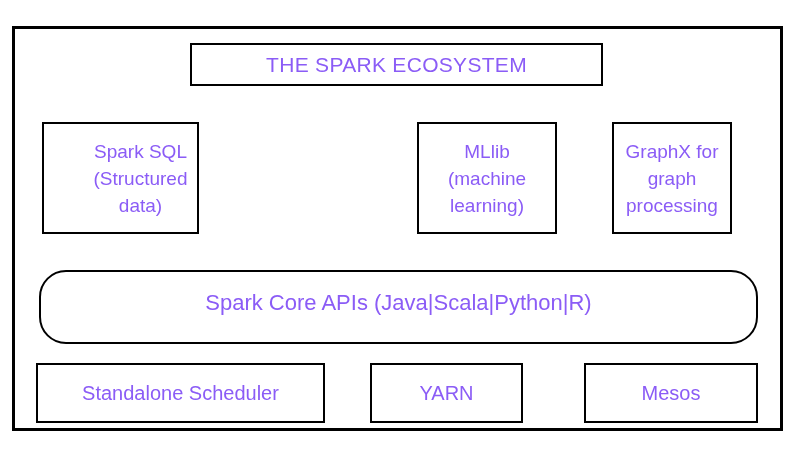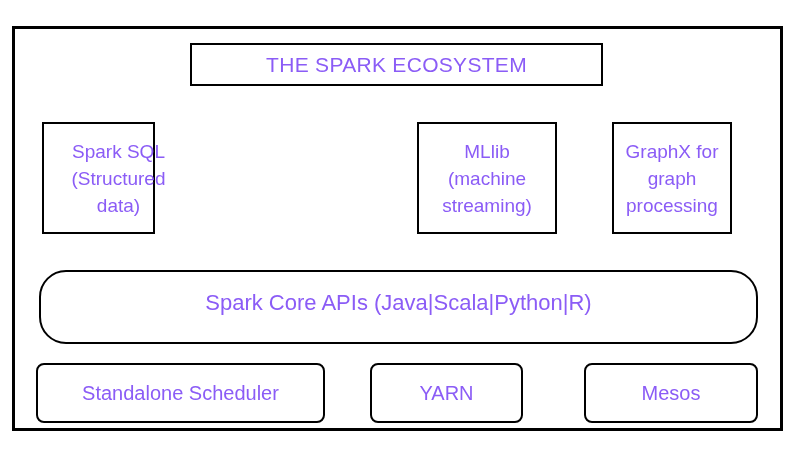--- a/index.html
+++ b/index.html
@@ -44,39 +44,38 @@
     height: 43px;
     font-size: 21px;
     letter-spacing: 0.3px;
   }
   .component-box {
     top: 122px;
     height: 112px;
     font-size: 19px;
     line-height: 27px;
   }
-  .comp-1 { left: 42px;  width: 113px; padding-left: 40px; }
+  .comp-1 { left: 42px;  width: 157px; padding-left: 40px; }
   .comp-2 { left: 227px; width: 130px; }
   .comp-3 { left: 417px; width: 140px; }
   .comp-4 { left: 612px; width: 120px; }
   .core-box {
     left: 39px;
     top: 270px;
     width: 719px;
     height: 74px;
     font-size: 22px;
     align-items: flex-start;
     padding-top: 18px;
     border-radius: 27px;
   }
   .cluster-box {
     top: 363px;
     height: 60px;
     font-size: 20px;
-    border-radius: 8px;
   }
   .cluster-1 { left: 36px;  width: 289px; }
   .cluster-2 { left: 370px; width: 153px; }
   .cluster-3 { left: 584px; width: 174px; text-align: center; }
 </style>
 </head>
 <body>
 
 <div class="canvas">
 
@@ -84,21 +83,21 @@
 
   <div class="box title-box">THE SPARK ECOSYSTEM</div>
 
   <div class="box component-box comp-1">Spark SQL
 (Structured
 data)</div>
 
 
   <div class="box component-box comp-3">MLlib
 (machine
-streaming)</div>
+learning)</div>
 
   <div class="box component-box comp-4">GraphX for
 graph
 processing</div>
 
   <div class="box core-box">Spark Core APIs (Java|Scala|Python|R)</div>
 
   <div class="box cluster-box cluster-1">Standalone Scheduler</div>
 
   <div class="box cluster-box cluster-2">YARN</div>

